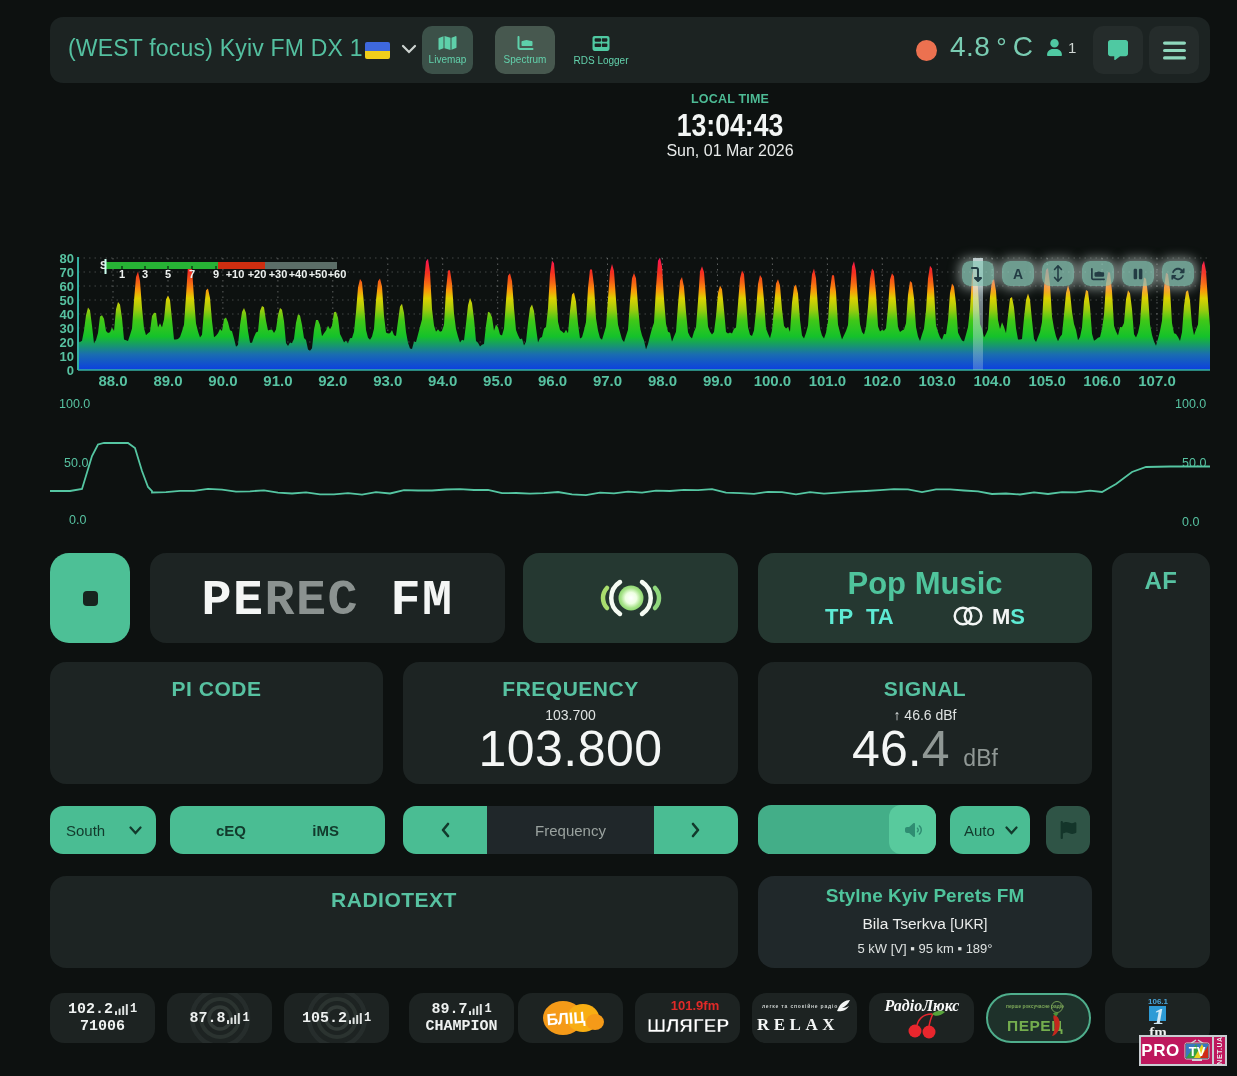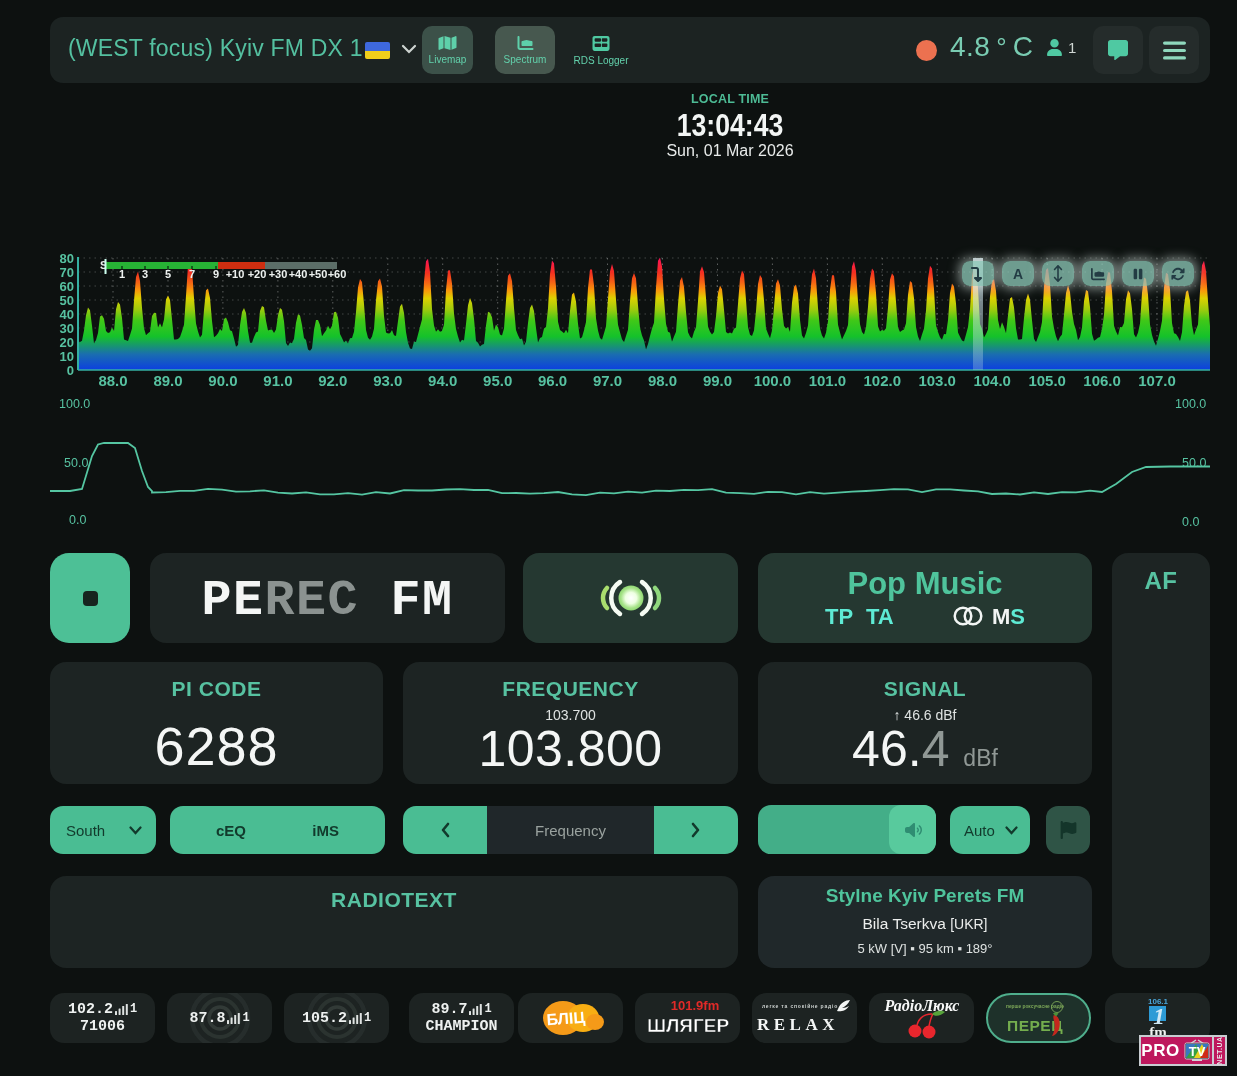--- a/index.html
+++ b/index.html
@@ -352,21 +352,20 @@
       </svg>
     <span class="flg on" style="position:absolute; left:234px;">M<span class="flg">S</span></span>
   </div>
 </div>
 <div class="panel" id="af-panel">
     <span class="hdr">AF</span>
   </div>
 
 <div class="panel infocard" id="pi-panel">
   <span class="hdr">PI CODE</span>
-  <div id="pi-val">6288</div>
 </div>
 <div class="panel infocard" id="freq-panel">
   <span class="hdr">FREQUENCY</span>
   <div id="freq-small">103.700</div>
   <div id="freq-val">103.800</div>
 </div>
 <div class="panel infocard" id="sig-panel">
   <span class="hdr">SIGNAL</span>
   <div id="sig-small"><b>↑</b> 46.6 dBf</div>
   <div id="sig-val">46.<span class="g">4</span> <span class="u">dBf</span></div>

